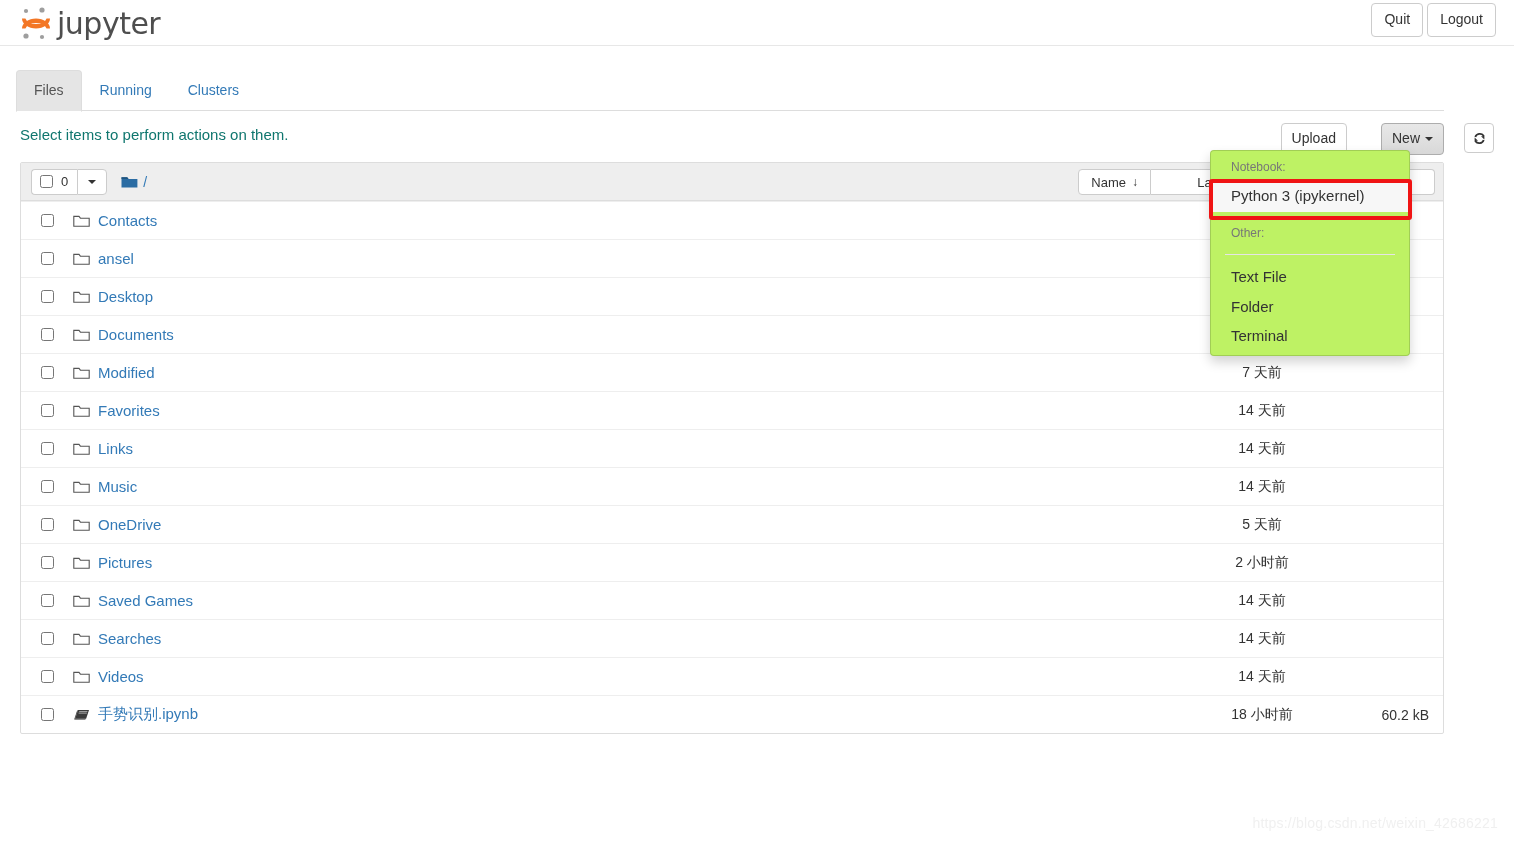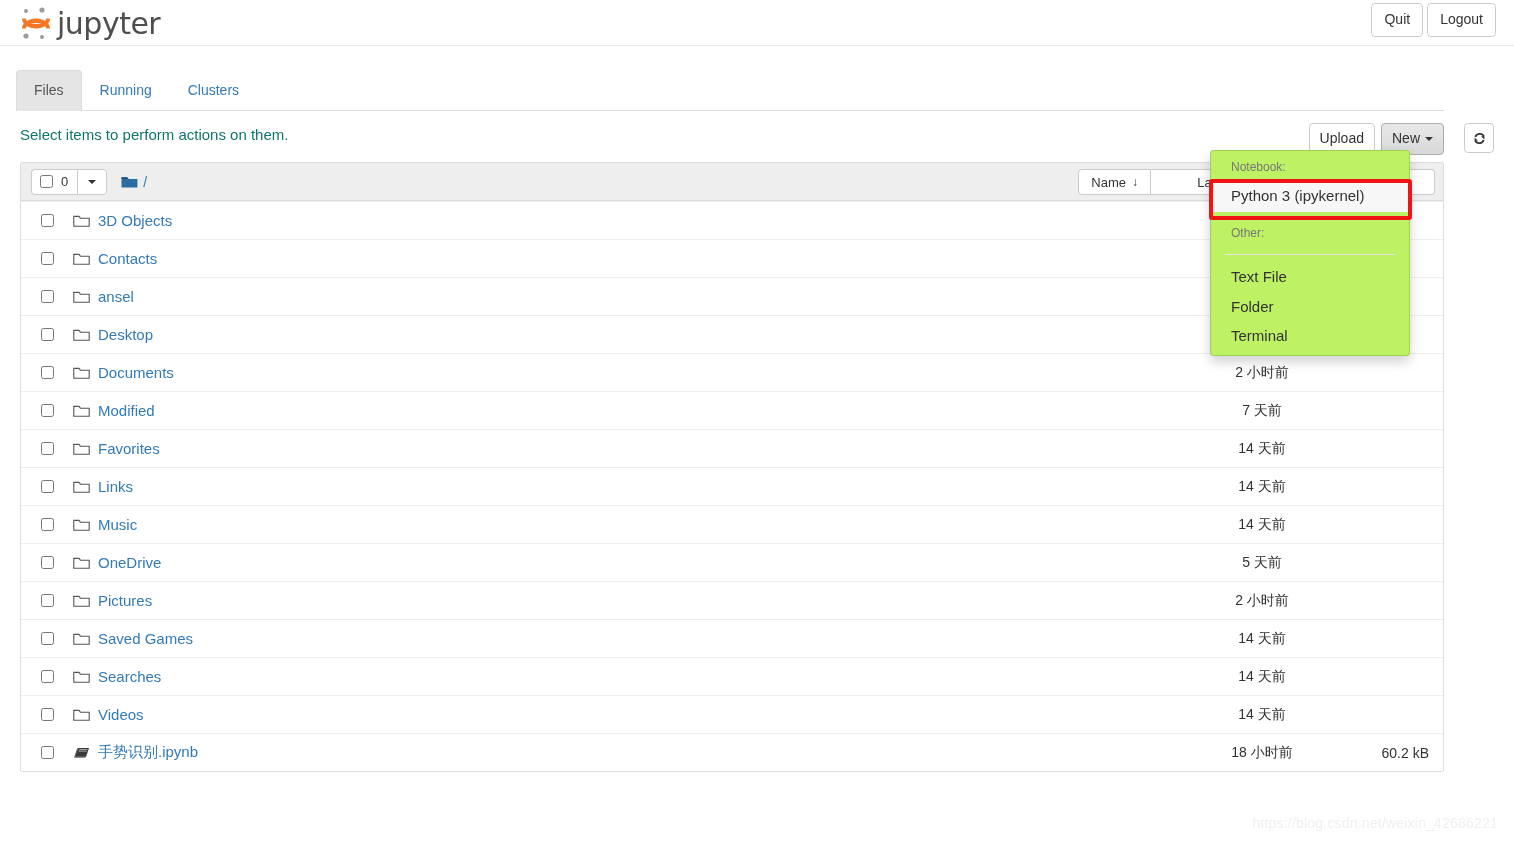--- a/index.html
+++ b/index.html
@@ -114,20 +114,21 @@
     color: #0f766e;
     white-space: nowrap;
   }
 
   
   #tbar {
     position: absolute;
     right: 70px; top: 123px;
     display: flex;
     align-items: flex-start;
+    gap: 28px;
   }
   #tbar .btn { padding: 5px 10px; font-size: 14px; border-radius: 4px; }
   .btn-upload { border-radius: 4px; }
   .btn-group { position: relative; margin-left: 6px; }
   .btn-new {
     background: #e0e0e0;
     border-color: #adadad;
     background-image: linear-gradient(#e8e8e8, #d8d8d8);
   }
   .caret {
@@ -425,33 +426,20 @@
     <div class="sort-group">
       <span class="sort-btn">
         <span>Name</span>
         <span class="sort-arrow">↓</span>
       </span>
       <span class="sort-btn mid" style="width:146px;justify-content:center;">Last Modified</span>
       <span class="sort-btn" style="width:88px;justify-content:center;">File size</span>
     </div>
   </div>
 
-  <div class="row">
-    <input type="checkbox" style="">
-    <span class="row-icon folder-ico">
-      <svg width="17" height="14" viewBox="0 0 17 14">
-          <path d="M0.8,2.4 L6.0,2.4 L7.4,4.2 L16.2,4.2 L16.2,12.2 L0.8,12.2 Z" fill="none" stroke="#555" stroke-width="1.1"></path>
-        </svg>
-    </span>
-    <a class="row-name">3D Objects</a>
-    <span class="row-meta">
-      <span class="row-time"></span>
-      <span class="row-size"></span>
-    </span>
-  </div>
 
   <div class="row">
     <input type="checkbox" style="">
     <span class="row-icon folder-ico">
       <svg width="17" height="14" viewBox="0 0 17 14">
           <path d="M0.8,2.4 L6.0,2.4 L7.4,4.2 L16.2,4.2 L16.2,12.2 L0.8,12.2 Z" fill="none" stroke="#555" stroke-width="1.1"></path>
         </svg>
     </span>
     <a class="row-name">Contacts</a>
     <span class="row-meta">

